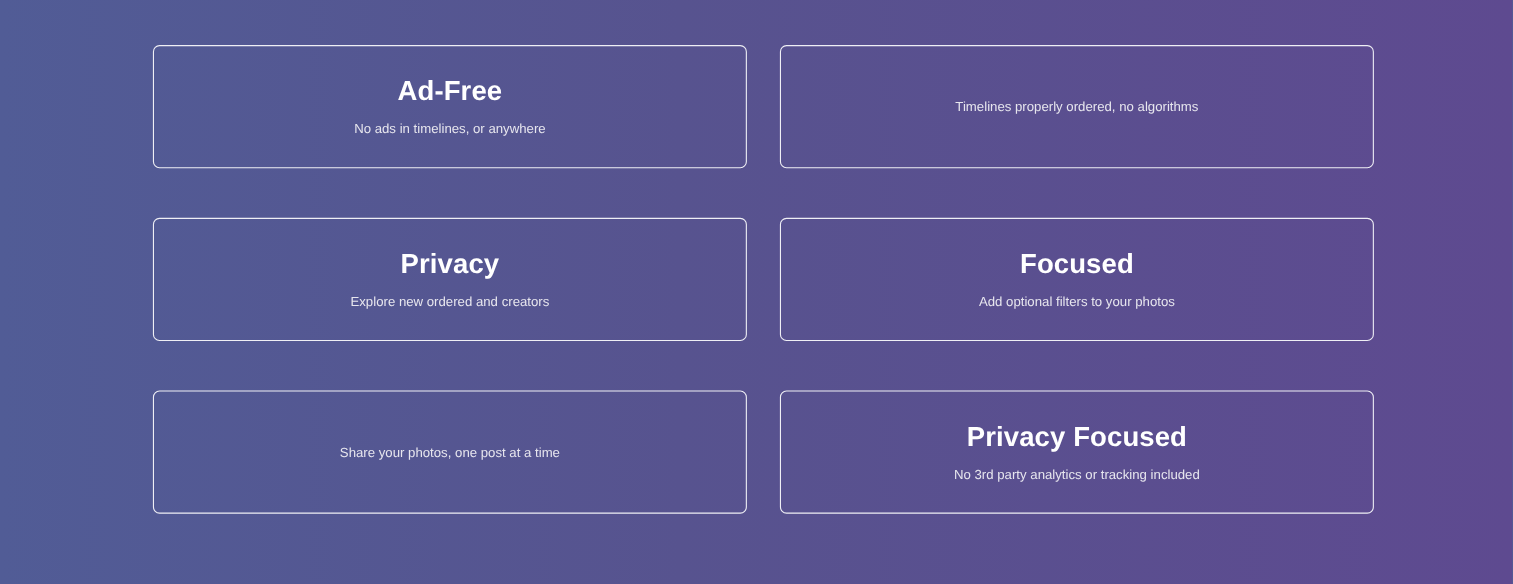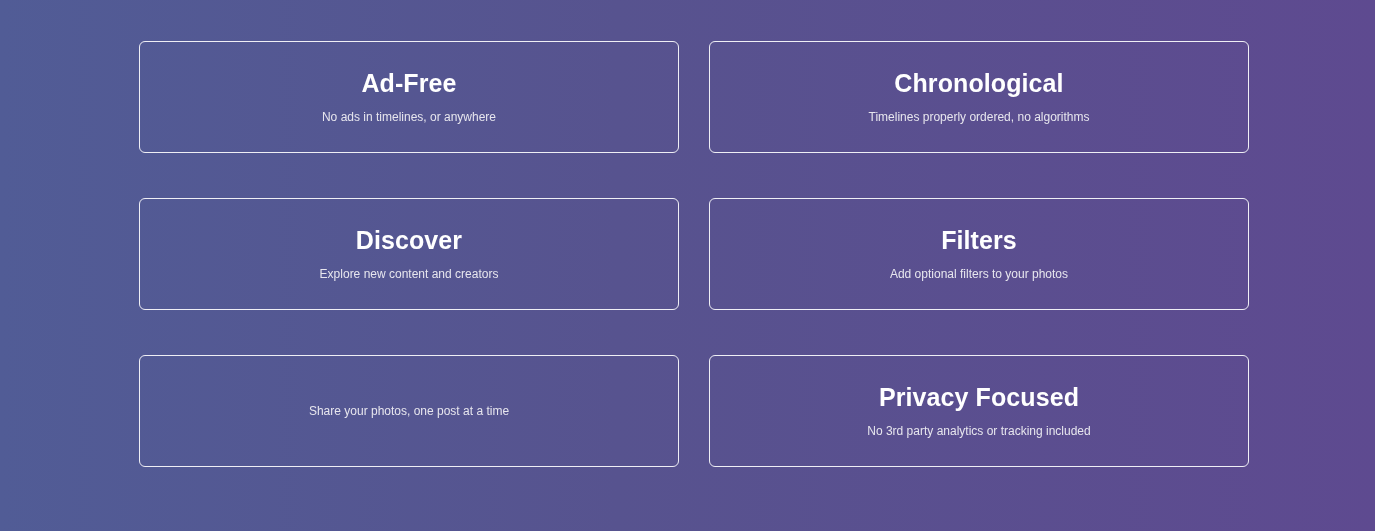--- a/index.html
+++ b/index.html
@@ -68,31 +68,30 @@
 
 <div class="feature-section">
   <div class="feature-grid">
 
     <div class="feature-card">
       <div class="feature-title">Ad-Free</div>
       <div class="feature-desc">No ads in timelines, or anywhere</div>
     </div>
 
     <div class="feature-card">
-      <div class="feature-title">Chronological</div>
       <div class="feature-desc">Timelines properly ordered, no algorithms</div>
     </div>
 
     <div class="feature-card">
-      <div class="feature-title">Discover</div>
-      <div class="feature-desc">Explore new content and creators</div>
+      <div class="feature-title">Privacy</div>
+      <div class="feature-desc">Explore new ordered and creators</div>
     </div>
 
     <div class="feature-card">
-      <div class="feature-title">Filters</div>
+      <div class="feature-title">Focused</div>
       <div class="feature-desc">Add optional filters to your photos</div>
     </div>
 
     <div class="feature-card">
       <div class="feature-desc">Share your photos, one post at a time</div>
     </div>
 
     <div class="feature-card">
       <div class="feature-title">Privacy Focused</div>
       <div class="feature-desc">No 3rd party analytics or tracking included</div>

